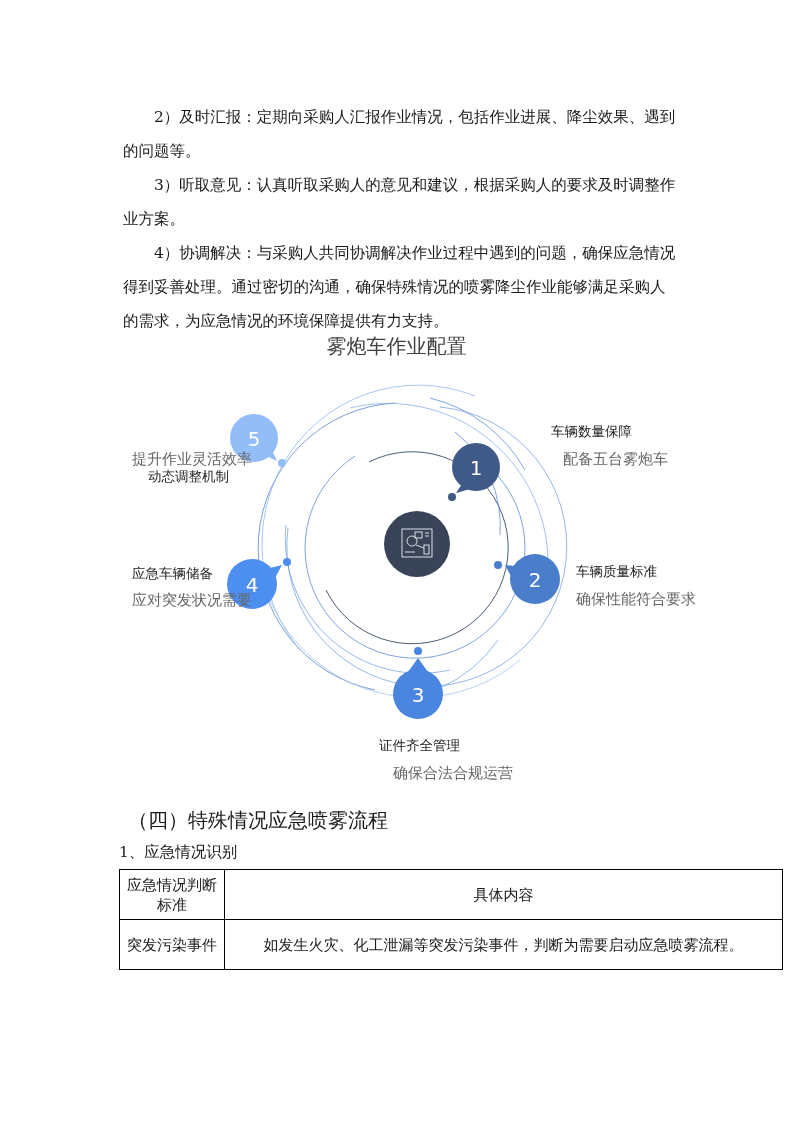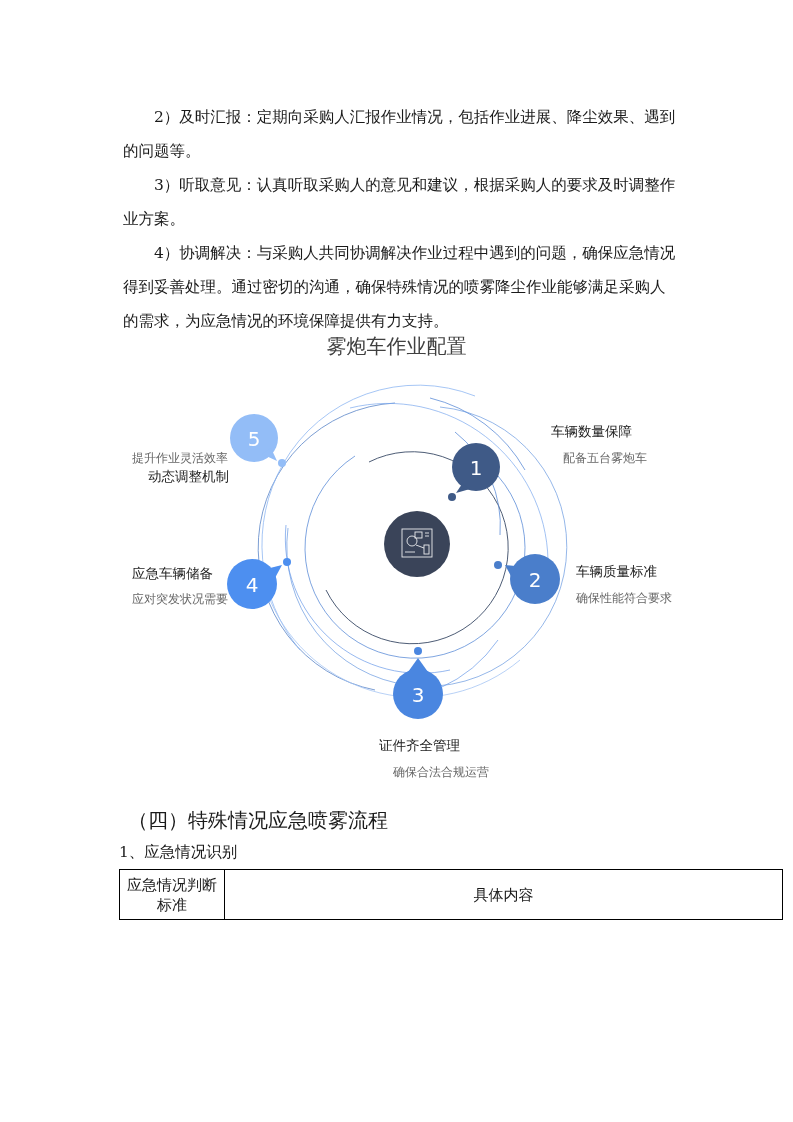--- a/index.html
+++ b/index.html
@@ -6,21 +6,21 @@
   body { width:793px; height:1122px; position:relative; overflow:hidden;
          font-family:"DejaVu Serif","Liberation Serif",serif; color:#1a1a1a; }
   .para { position:absolute; left:119px; width:556px; font-size:15.5px; line-height:34px; margin:4px; }
   .indent { text-indent:31px; }
   .diagram-title { position:absolute; top:333px; left:0; width:793px; text-align:center;
         font-family:"DejaVu Sans","Liberation Sans",sans-serif; font-size:20px; color:#404040; }
   svg.rings { position:absolute; left:0; top:0; }
   .lbl-title { position:absolute; font-family:"DejaVu Sans","Liberation Sans",sans-serif;
         font-size:13.5px; color:#222; white-space:nowrap; }
   .lbl-sub { position:absolute; font-family:Liberation Mono, monospace;
-        font-size:12px; color:#666; white-space:nowrap; }
+        font-size:15px; color:#666; white-space:nowrap; }
   .bubble-num { font-family:"DejaVu Sans","Liberation Sans",sans-serif; font-size:20px; fill:#fff; }
   .h4 { position:absolute; left:119px; top:798px; font-size:20px; margin:9px; font-weight:normal; }
   .h5 { position:absolute; left:119px; top:842px; font-size:15.5px; margin:0; font-weight:normal; }
   table.crit { position:absolute; left:119px; top:869px; width:664px; border-collapse:collapse;
         font-size:15px; }
   table.crit td { border:1px solid #000; text-align:center; vertical-align:middle; line-height:20px; padding:2px 2px; }
   table.crit td.c1 { width:100px; }
   table.crit tr { height:50px; }
 </style>
 </head>
@@ -117,14 +117,18 @@
 
 <h4 class="h4">（四）特殊情况应急喷雾流程</h4>
 <h5 class="h5">1、应急情况识别</h5>
 
 <table class="crit">
   <tbody>
       <tr>
     <td class="c1">应急情况判断标准</td>
     <td>具体内容</td>
   </tr>
+  <tr>
+    <td class="c1">突发污染事件</td>
+    <td>如发生火灾、化工泄漏等突发污染事件，判断为需要启动应急喷雾流程。</td>
+  </tr>
 </tbody>
   </table>
 
 </body></html>

